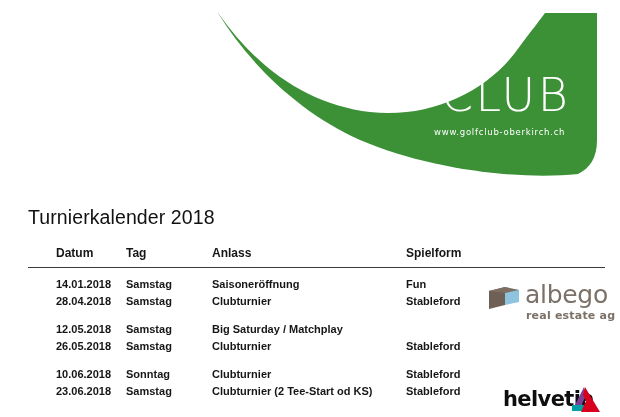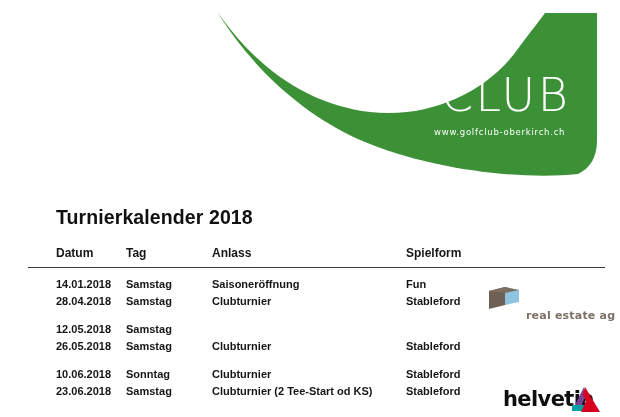--- a/index.html
+++ b/index.html
@@ -49,24 +49,23 @@
     color: #ffffff;
     white-space: nowrap;
   }
 
   
   #page-title {
     position: absolute;
     left: 28px;
     top: 206px;
     font-size: 19.5px;
-    font-weight: bold;
+    font-weight: normal;
     letter-spacing: 0.1px;
     color: #111111;
-    margin-left: 28px;
   }
 
   
   #calendar-table {
     position: absolute;
     left: 28px;
     top: 246px;
     width: 578px;
   }
   .tbl-row {
@@ -211,20 +210,21 @@
     <span class="cell c-tag">Samstag</span>
     <span class="cell c-anlass">Clubturnier</span>
     <span class="cell c-spielform">Stableford</span>
   </div>
 
   <div class="tbl-row spacer-row"></div>
 
   <div class="tbl-row">
     <span class="cell c-datum">12.05.2018</span>
     <span class="cell c-tag">Samstag</span>
+    <span class="cell c-anlass">Big Saturday / Matchplay</span>
   </div>
   <div class="tbl-row">
     <span class="cell c-datum">26.05.2018</span>
     <span class="cell c-tag">Samstag</span>
     <span class="cell c-anlass">Clubturnier</span>
     <span class="cell c-spielform">Stableford</span>
   </div>
 
   <div class="tbl-row spacer-row"></div>
 
@@ -243,20 +243,21 @@
 </div>
 
 <div id="header-rule"></div>
 
 <div id="albego-logo">
   <svg id="albego-icon" width="32" height="22" viewBox="0 0 32 22">
     <polygon points="0,4 16,0 16,18 0,22" fill="#6e6055"></polygon>
     <polygon points="16,0 30,3 30,15 16,18" fill="#8ec4de"></polygon>
     <polygon points="0,4 16,0 30,3 16,6" fill="#7d6e61"></polygon>
   </svg>
+  <div id="albego-name">albego</div>
   <div id="albego-tagline">real estate ag</div>
 </div>
 
 <div id="helvetia-logo">
   <div id="helvetia-name">helvetia</div>
   <svg id="helvetia-mark" width="32" height="28" viewBox="0 0 32 28">
     <polygon points="14,1 2,25 9,25 16,9" fill="#7b3f96"></polygon>
     <polygon points="2,19 2,25 14,25 14,19" fill="#00a0a8"></polygon>
     <polygon points="15,1 30,26 11,26 16,15 13,9" fill="#d7001e"></polygon>
   </svg>

